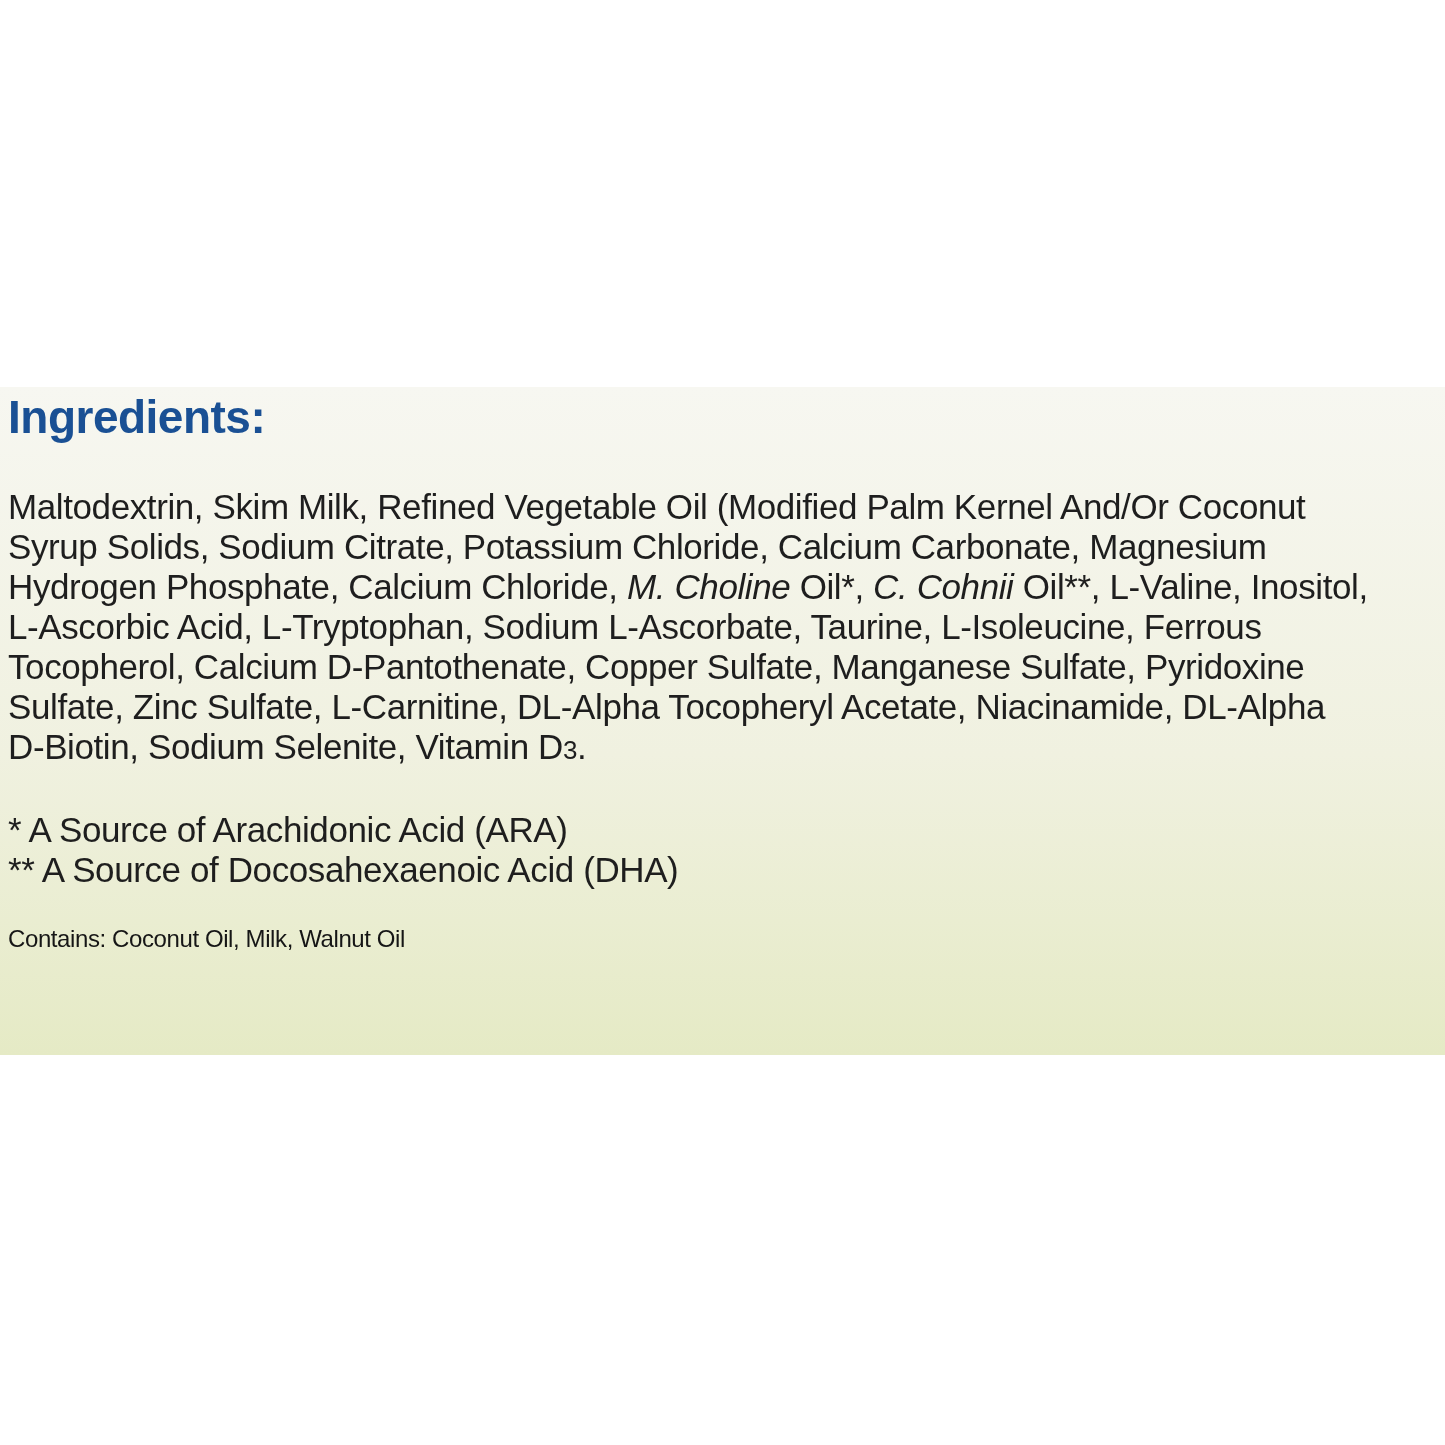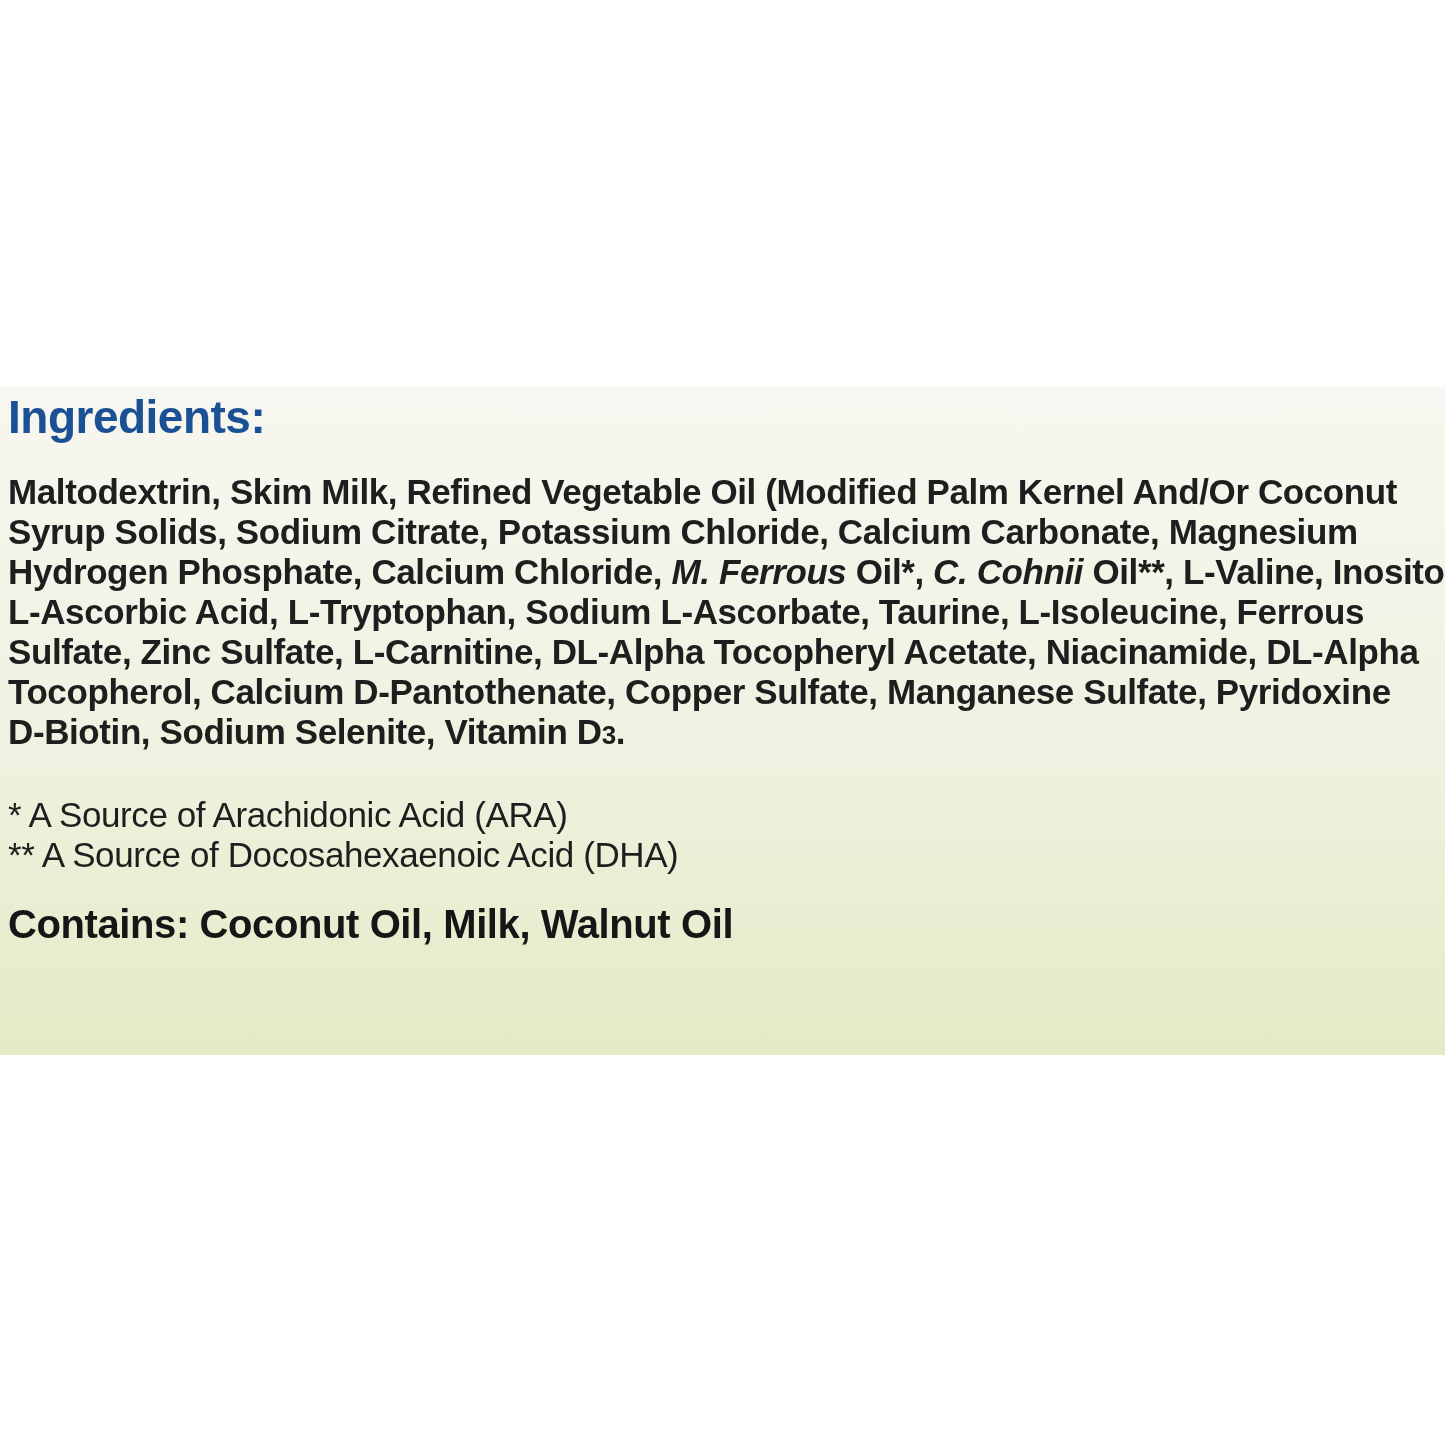--- a/index.html
+++ b/index.html
@@ -28,63 +28,62 @@
   .heading {
     margin: 0;
     font-size: 46px;
     line-height: 52px;
     font-weight: 700;
     color: #1a5094;
     letter-spacing: -0.5px;
     white-space: nowrap;
   }
   .ingredients {
-    margin-top: 29px;
-    font-weight: bold;
+    margin-top: 44px;
   }
   .line {
     font-size: 35px;
     line-height: 40px;
     color: #1e1e1e;
     letter-spacing: -0.4px;
     white-space: nowrap;
   }
   .it {
     font-style: italic;
   }
   .d3 {
     font-size: 26px;
   }
   .footnotes {
     margin-top: 40px;
   }
   .contains {
     margin-top: 28px;
-    font-size: 40px;
+    font-size: 24px;
     line-height: 42px;
-    font-weight: 700;
+    font-weight: 400;
     color: #161616;
     letter-spacing: -0.4px;
     white-space: nowrap;
   }
 </style>
 </head>
 <body>
 
 <div class="label-band">
 
   <h1 class="heading">Ingredients:</h1>
 
   <div class="ingredients">
     <div class="line">Maltodextrin, Skim Milk, Refined Vegetable Oil (Modified Palm Kernel And/Or Coconut</div>
     <div class="line">Syrup Solids, Sodium Citrate, Potassium Chloride, Calcium Carbonate, Magnesium</div>
-    <div class="line"><span>Hydrogen Phosphate, Calcium Chloride, </span><span class="it">M. Ferrous</span><span> Oil*, </span><span class="it">C. Cohnii</span><span> Oil**, L-Valine, Inositol,</span></div>
+    <div class="line"><span>Hydrogen Phosphate, Calcium Chloride, </span><span class="it">M. Choline</span><span> Oil*, </span><span class="it">C. Cohnii</span><span> Oil**, L-Valine, Inositol,</span></div>
     <div class="line">L-Ascorbic Acid, L-Tryptophan, Sodium L-Ascorbate, Taurine, L-Isoleucine, Ferrous</div>
+    <div class="line">Tocopherol, Calcium D-Pantothenate, Copper Sulfate, Manganese Sulfate, Pyridoxine</div>
     <div class="line">Sulfate, Zinc Sulfate, L-Carnitine, DL-Alpha Tocopheryl Acetate, Niacinamide, DL-Alpha</div>
-    <div class="line">Tocopherol, Calcium D-Pantothenate, Copper Sulfate, Manganese Sulfate, Pyridoxine</div>
     <div class="line"><span>D-Biotin, Sodium Selenite, Vitamin D</span><span class="d3">3</span><span>.</span></div>
   </div>
 
   <div class="footnotes">
     <div class="line">* A Source of Arachidonic Acid (ARA)</div>
     <div class="line">** A Source of Docosahexaenoic Acid (DHA)</div>
   </div>
 
   <div class="contains">Contains: Coconut Oil, Milk, Walnut Oil</div>
 

